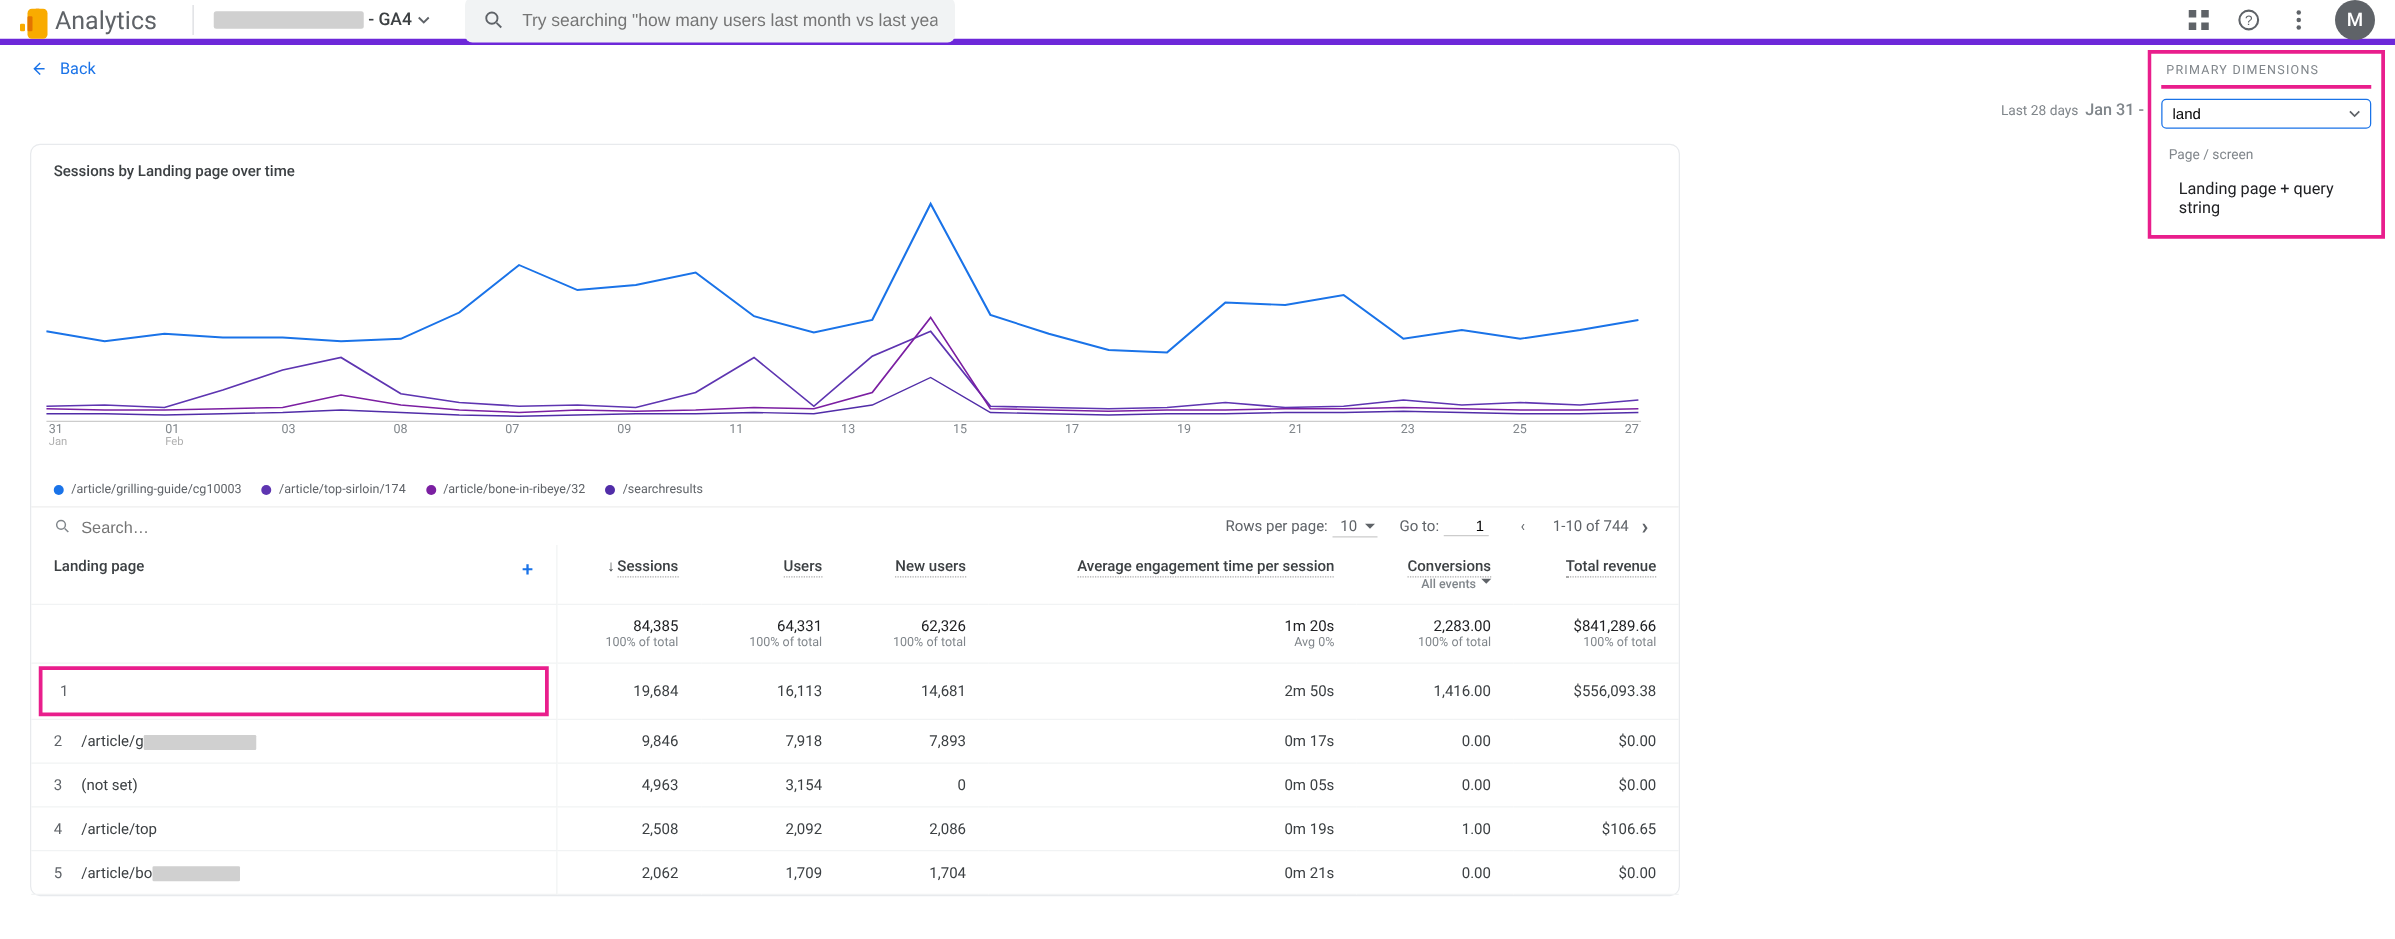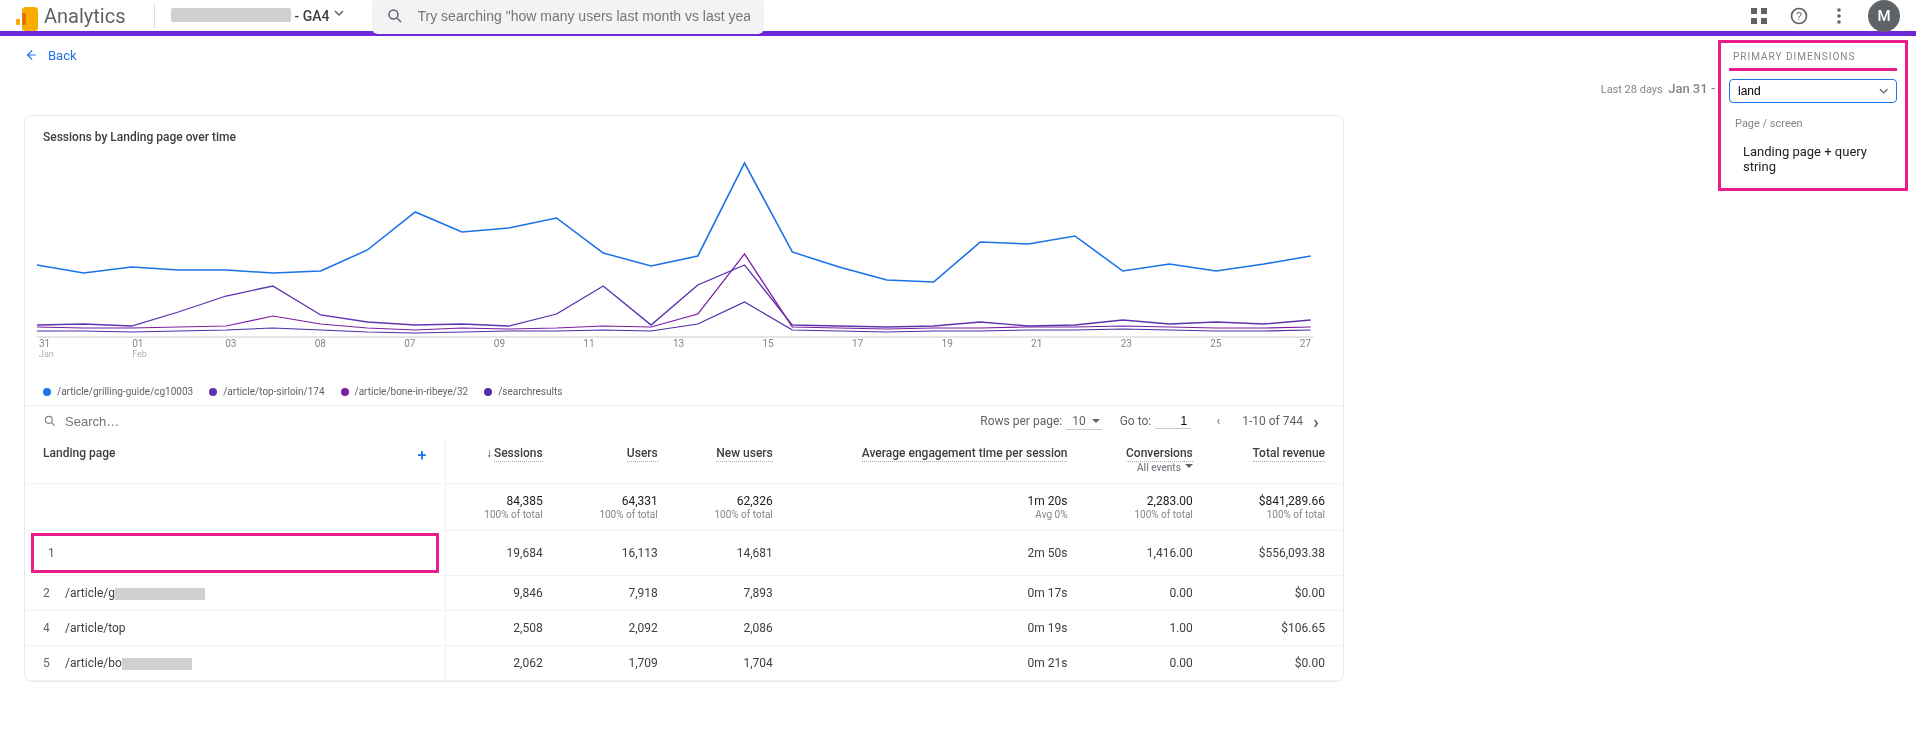--- a/index.html
+++ b/index.html
@@ -7,21 +7,21 @@
 
 
 .top-bar { height: 36px; display: flex; align-items: center; padding: 0 16px; border-bottom: 5px solid #6d28d9; }
 .logo { width: 18px; height: 18px; margin-right: 10px; position: relative; }
 .logo::before { content: ""; position: absolute; left: 0; bottom: 0; width: 4px; height: 6px; background: #f9ab00; border-radius: 1px; }
 .logo::after { content: ""; position: absolute; left: 6px; bottom: 0; width: 4px; height: 12px; background: #e37400; border-radius: 1px; box-shadow: 6px 0 0 6px #f9ab00, 6px 0 0 0 #f9ab00; }
 .logo .bar3 { position: absolute; left: 12px; bottom: 0; width: 4px; height: 18px; background: #e37400; border-radius: 1px; }
 .product { color: #5f6368; font-size: 20px; margin-right: 12px; }
 .divider-v { width: 1px; height: 24px; background: #dadce0; margin: 0 16px; }
 .acct-redacted { display: inline-block; background: #d0d0d0; width: 120px; height: 14px; vertical-align: middle; border-radius: 2px; }
-.acct-wrap { display: flex; font-size: 14px; font-weight: 500; gap: 4px; margin-right: 20px;}
+.acct-wrap { display: flex; align-items: center; font-size: 14px; font-weight: 500; gap: 4px; margin-right: 20px;}
 .search-box { flex: 0 0 392px; height: 36px; background: #f1f3f4; border-radius: 6px; display: flex; align-items: center; padding: 0 14px; color: #5f6368; gap: 14px; margin-left: 8px;}
 .search-box input { background: transparent; border: 0; outline: 0; flex: 1; font-size: 14px; color: #5f6368;}
 .spacer { flex: 1; }
 .top-icons { display: flex; align-items: center; gap: 18px; }
 .top-ico { width: 22px; height: 22px; display: flex; align-items: center; justify-content: center; color: #5f6368; cursor: pointer;}
 .avatar { width: 32px; height: 32px; border-radius: 50%; background: #5f6368; color: #fff; display: flex; align-items: center; justify-content: center; font-size: 15px; font-weight: 500;}
 
 
 .sub-row { height: 30px; display: flex; align-items: center; padding-left: 24px; margin-top: 4px;}
 .back-link { color: #1a73e8; font-size: 13px; display: flex; align-items: center; gap: 10px; cursor: pointer;}
@@ -292,20 +292,29 @@
             <tr>
               <td class="first"><span class="rowno">2</span><span>/article/g</span><span class="row-redacted" style="width:90px"></span></td>
               <td>9,846</td>
               <td>7,918</td>
               <td>7,893</td>
               <td>0m 17s</td>
               <td>0.00</td>
               <td>$0.00</td>
             </tr>
             <tr>
+              <td class="first"><span class="rowno">3</span><span>(not set)</span></td>
+              <td>4,963</td>
+              <td>3,154</td>
+              <td>0</td>
+              <td>0m 05s</td>
+              <td>0.00</td>
+              <td>$0.00</td>
+            </tr>
+            <tr>
               <td class="first"><span class="rowno">4</span><span>/article/top</span></td>
               <td>2,508</td>
               <td>2,092</td>
               <td>2,086</td>
               <td>0m 19s</td>
               <td>1.00</td>
               <td>$106.65</td>
             </tr>
             <tr>
               <td class="first"><span class="rowno">5</span><span>/article/bo</span><span class="row-redacted" style="width:70px"></span></td>

